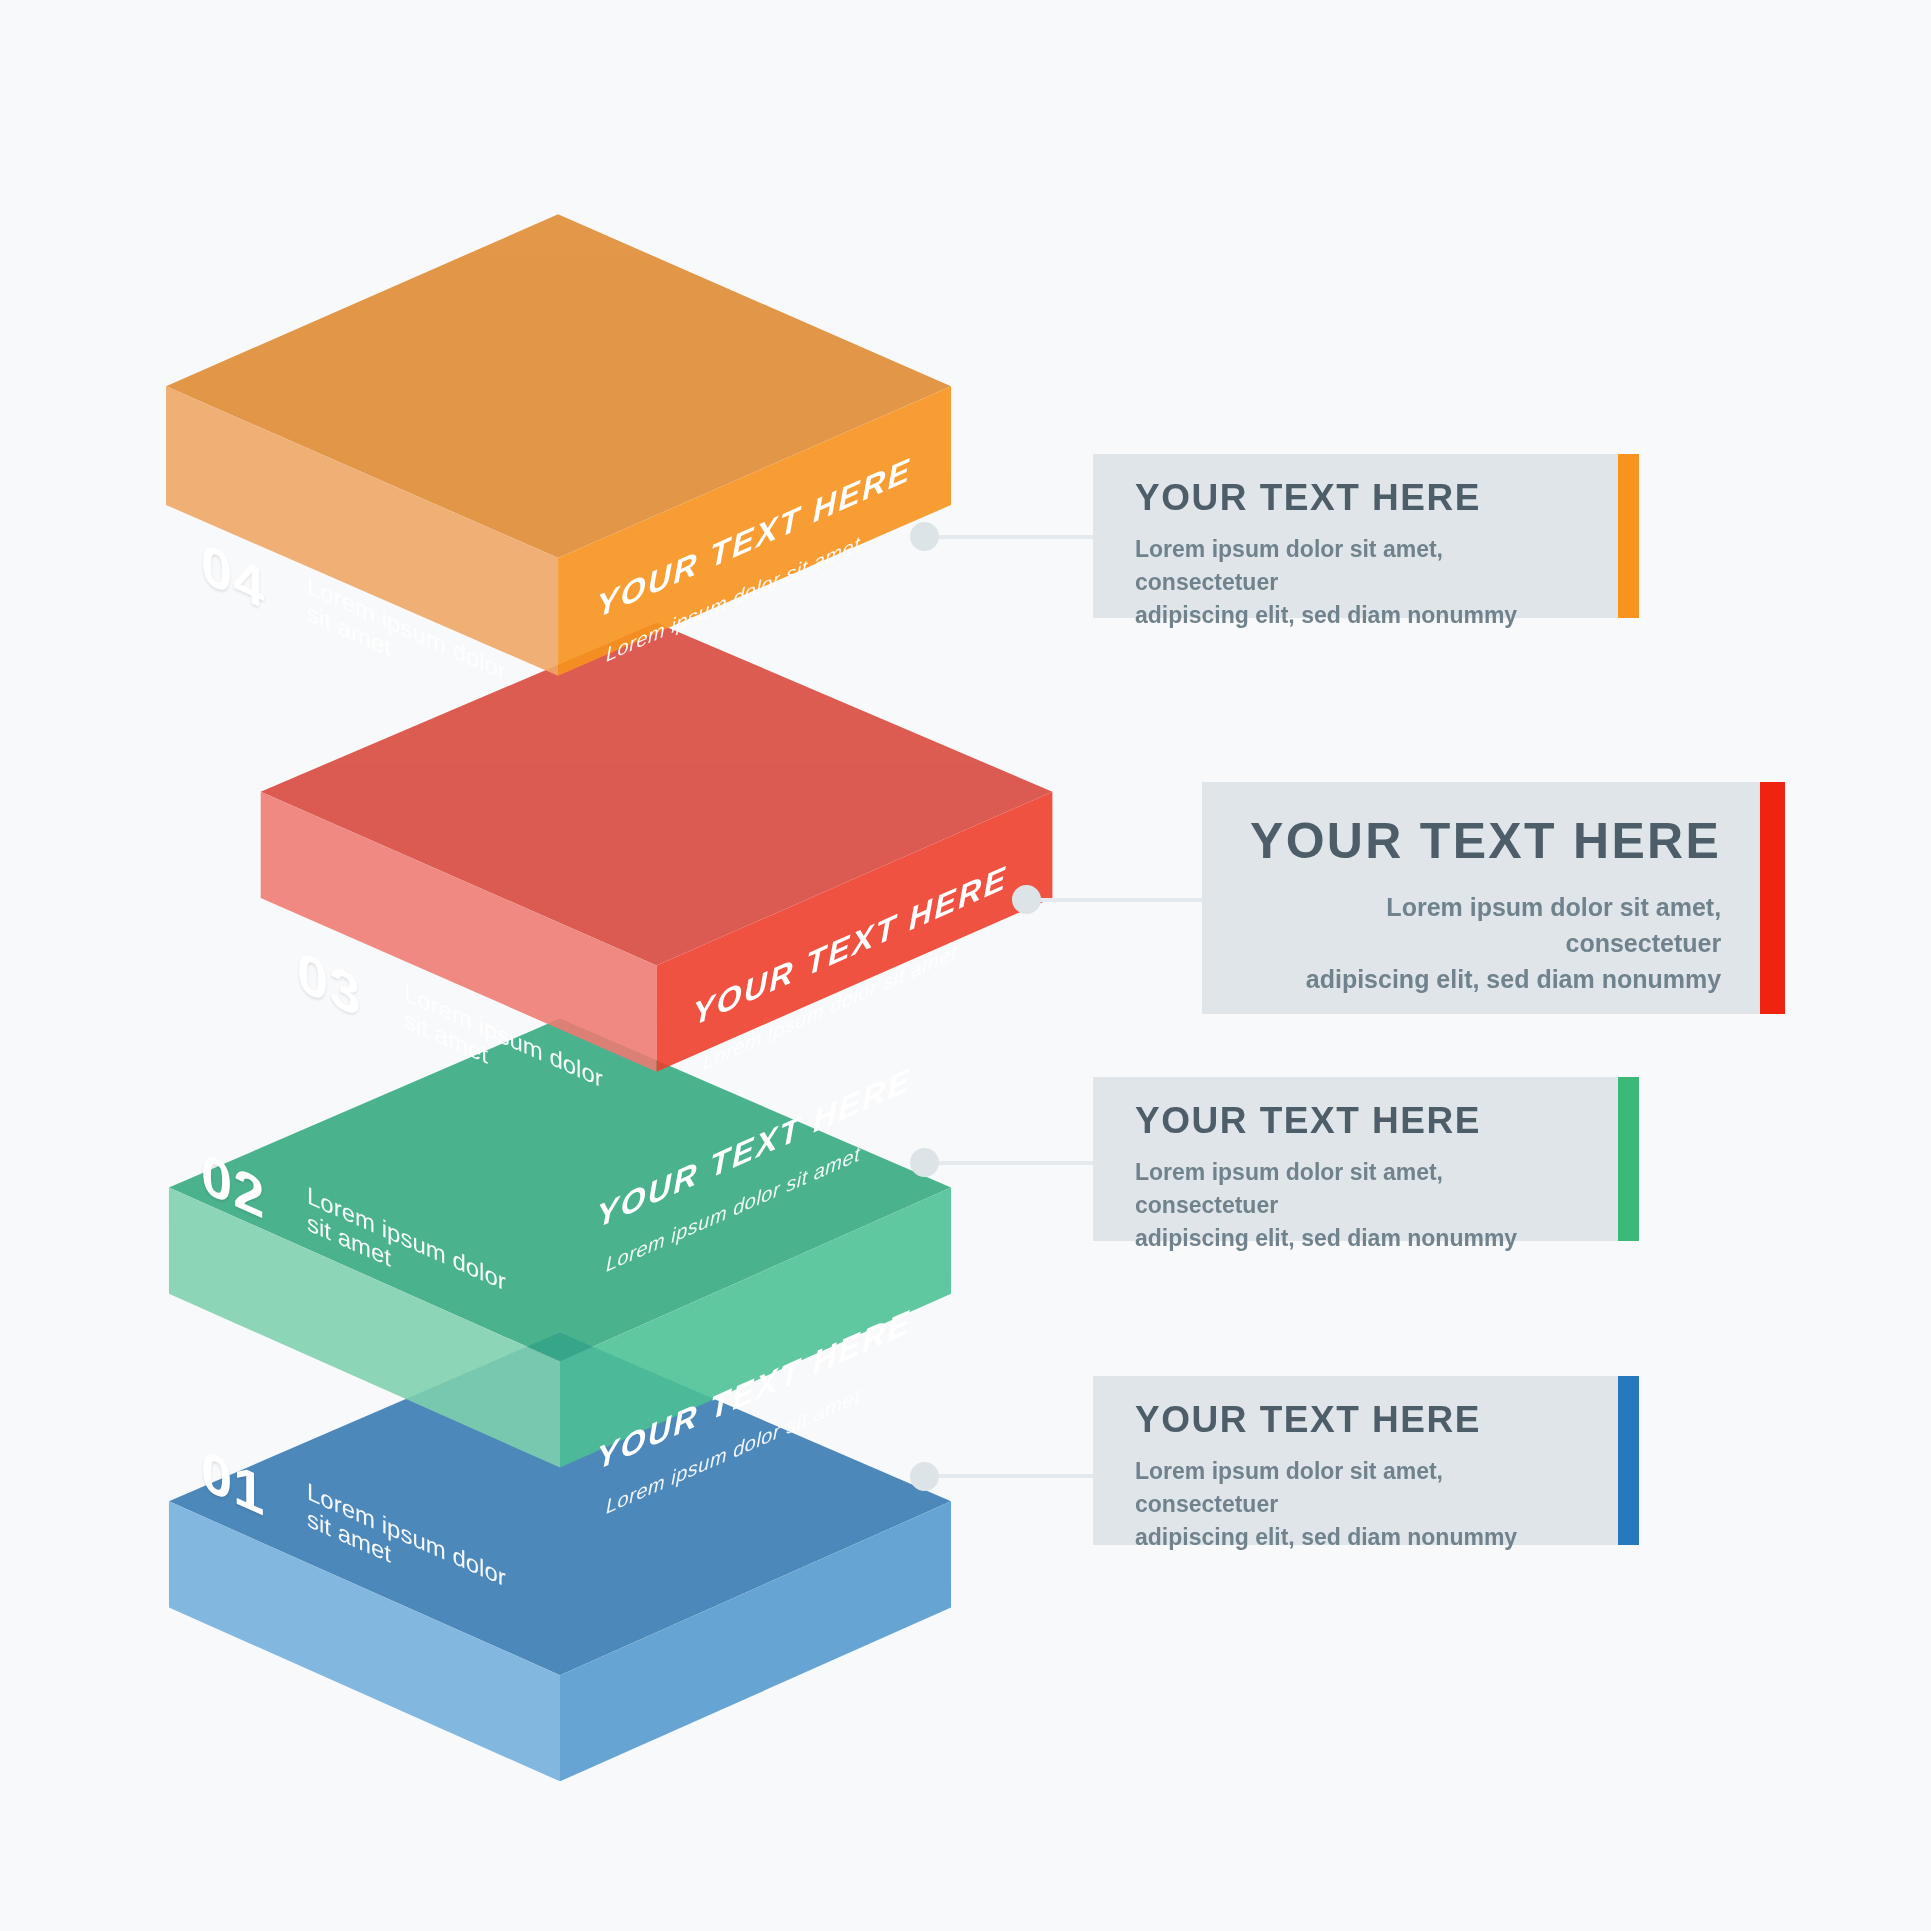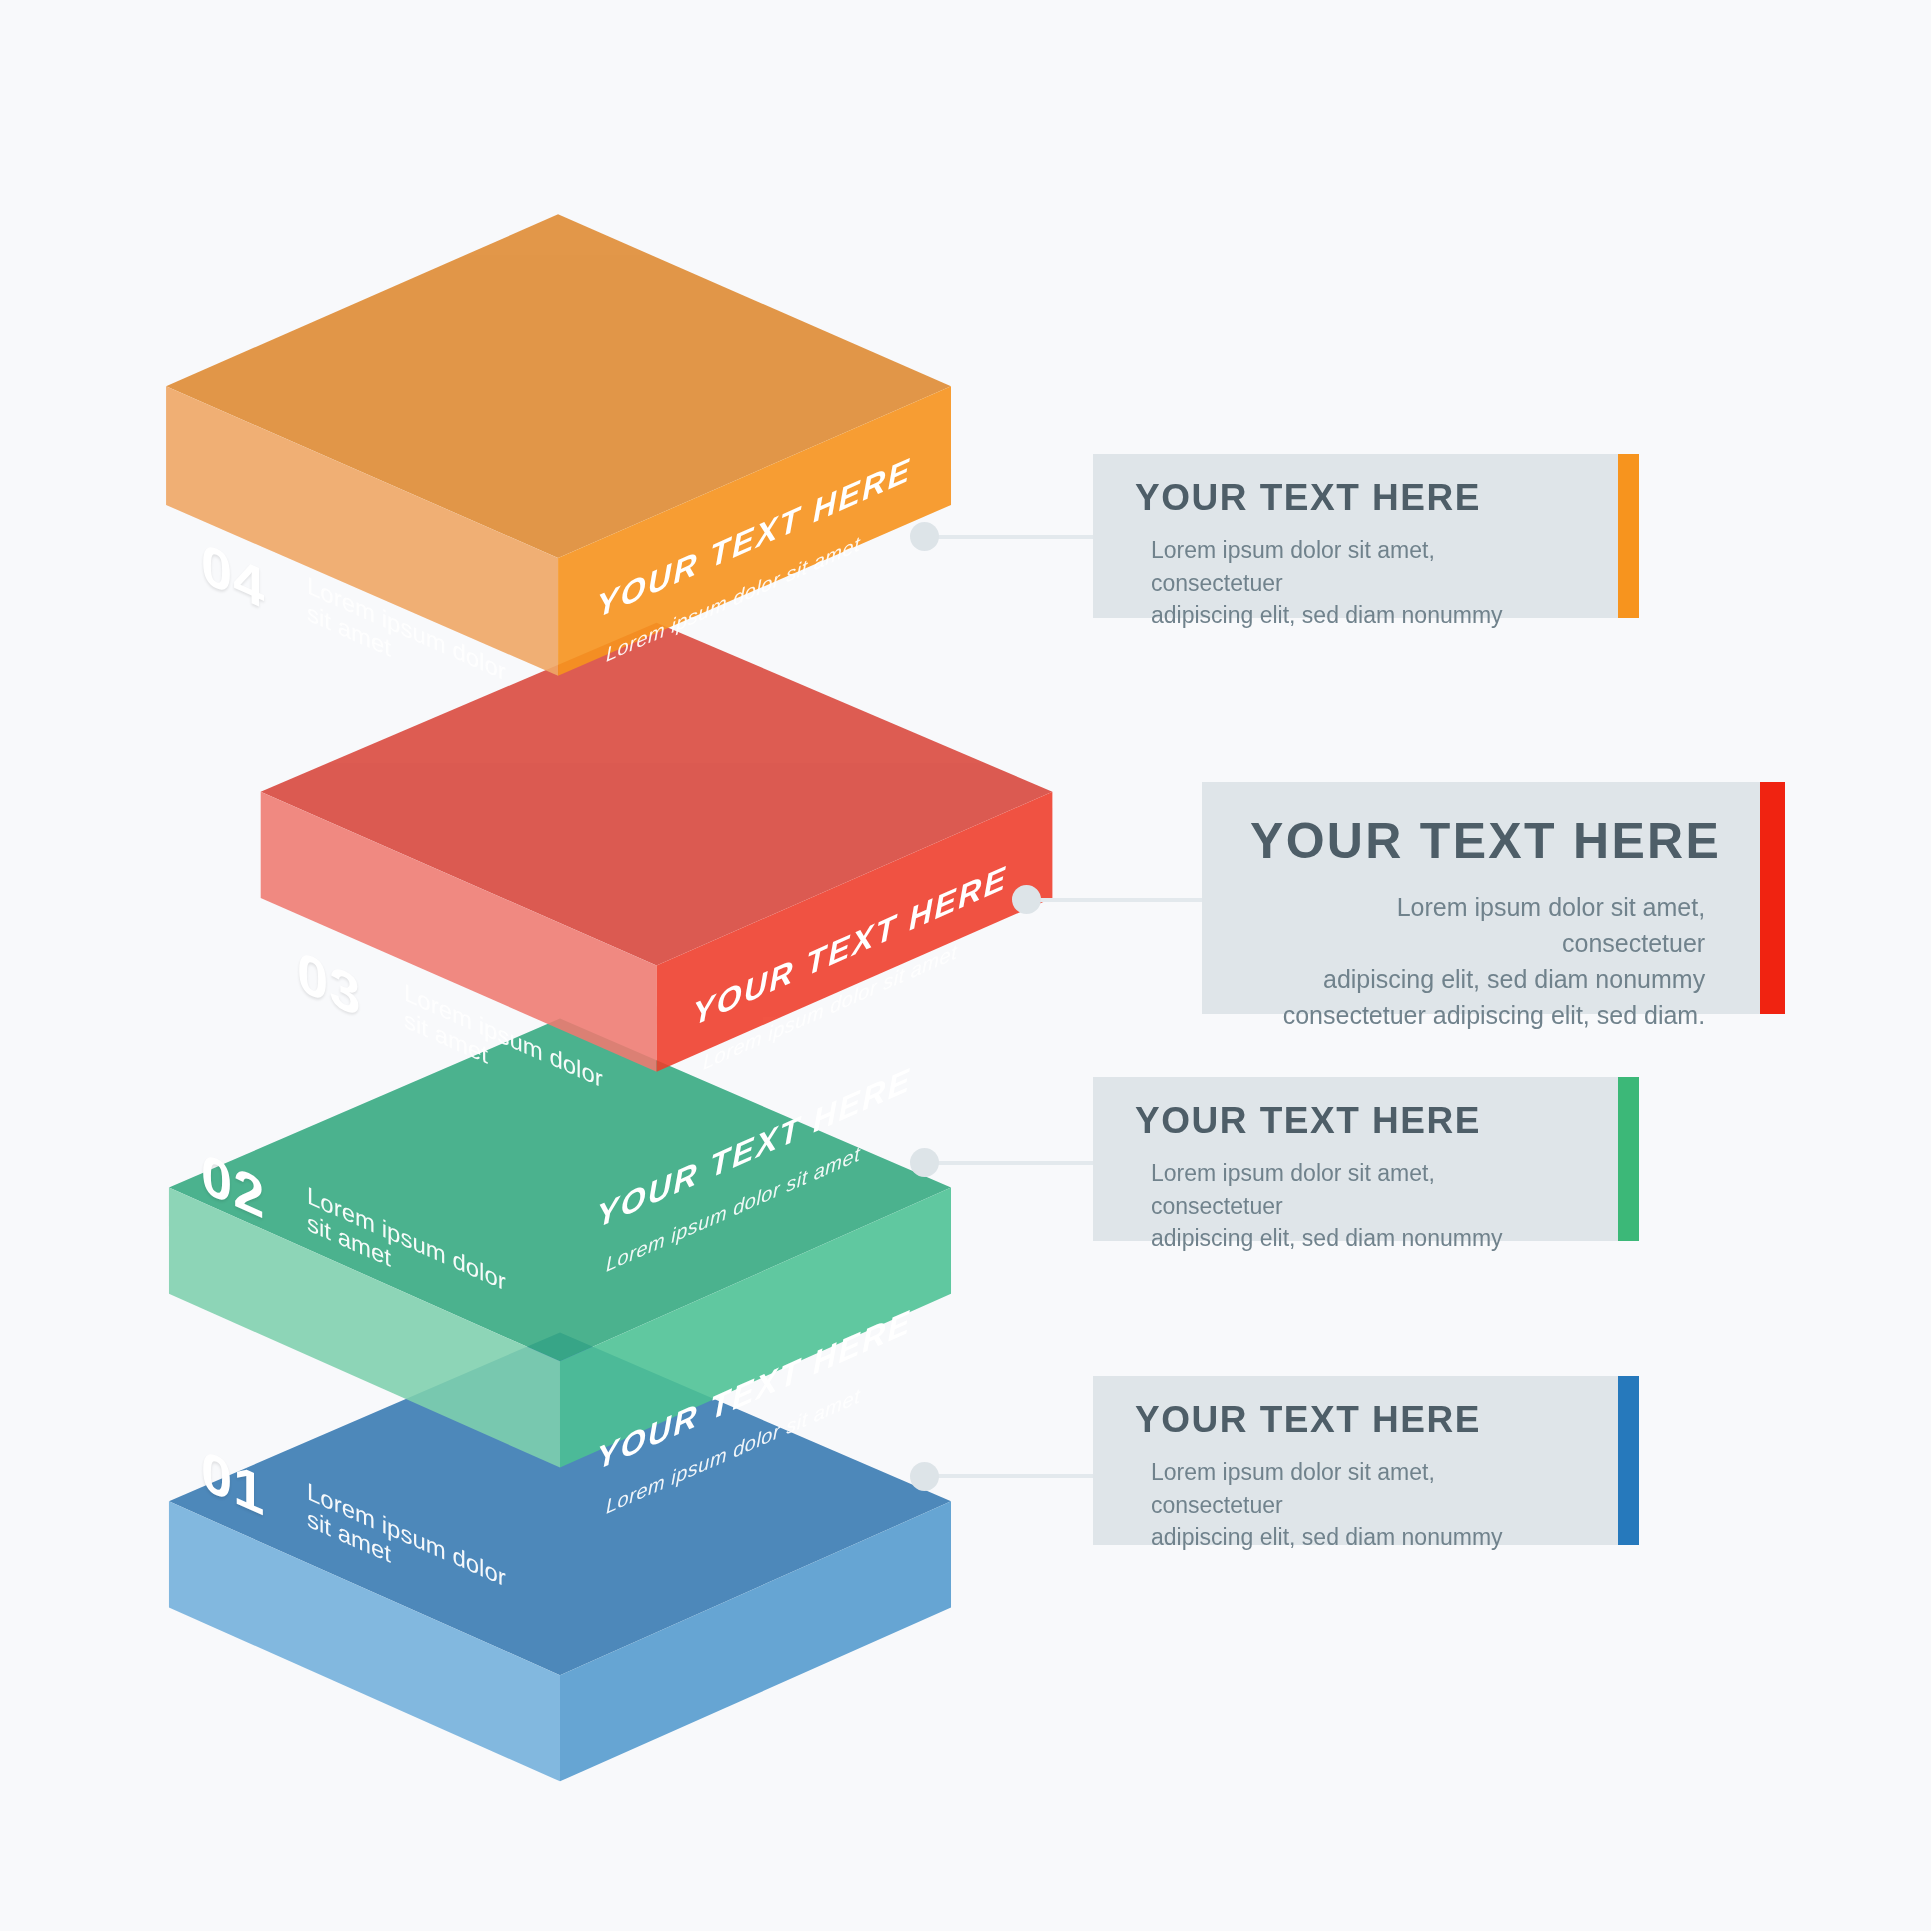--- a/index.html
+++ b/index.html
@@ -40,22 +40,22 @@
     letter-spacing:1.5px;
     font-size:37px;
     line-height:1.05;
     margin:0 0 15.4px 0;
     white-space:nowrap;
   }
   .panel-desc{
     color:#70828c;
     font-size:23px;
     line-height:1.42;
-    margin:16px;
-    font-weight:normal;
+    margin:0;
+    font-weight:bold;
   }
   
   .panel.is-large .panel-body{padding:33px 39px 33px 48px;}
   .panel.is-large .panel-title{
     font-size:50px;letter-spacing:2.3px;margin-bottom:21px;
   }
   .panel.is-large .panel-desc{font-size:25px;line-height:1.45;}
   .panel.is-large .accent{width:25px;}
 
   
@@ -169,21 +169,20 @@
     </div>
     <div class="accent" style="background:#f7941e;"></div>
   </div>
 
   <div class="panel is-large" style="left:1202px;top:782px;width:579px;height:232px;">
     <div class="panel-body">
       <div class="panel-title">YOUR TEXT HERE</div>
       <div class="panel-desc" style="text-align:right;">
         <div>Lorem ipsum dolor sit amet, consectetuer</div>
         <div>adipiscing elit, sed diam nonummy</div>
-        <div>consectetuer adipiscing elit, sed diam.</div>
       </div>
     </div>
     <div class="accent" style="background:#f02311;"></div>
   </div>
 
   <div class="panel" style="left:1093px;top:1077px;width:546px;height:164px;">
     <div class="panel-body">
       <div class="panel-title">YOUR TEXT HERE</div>
       <div class="panel-desc">
         <div>Lorem ipsum dolor sit amet, consectetuer</div>

